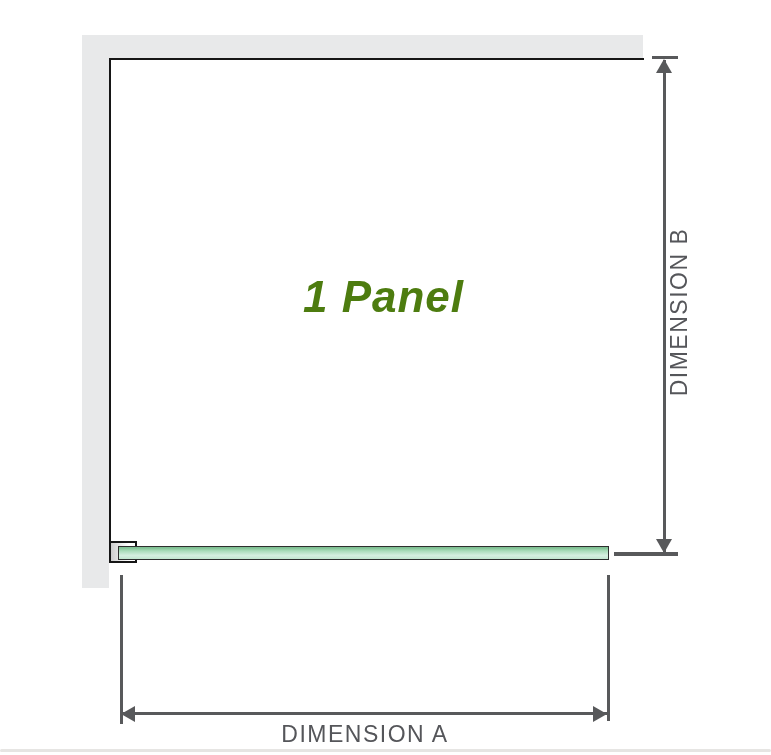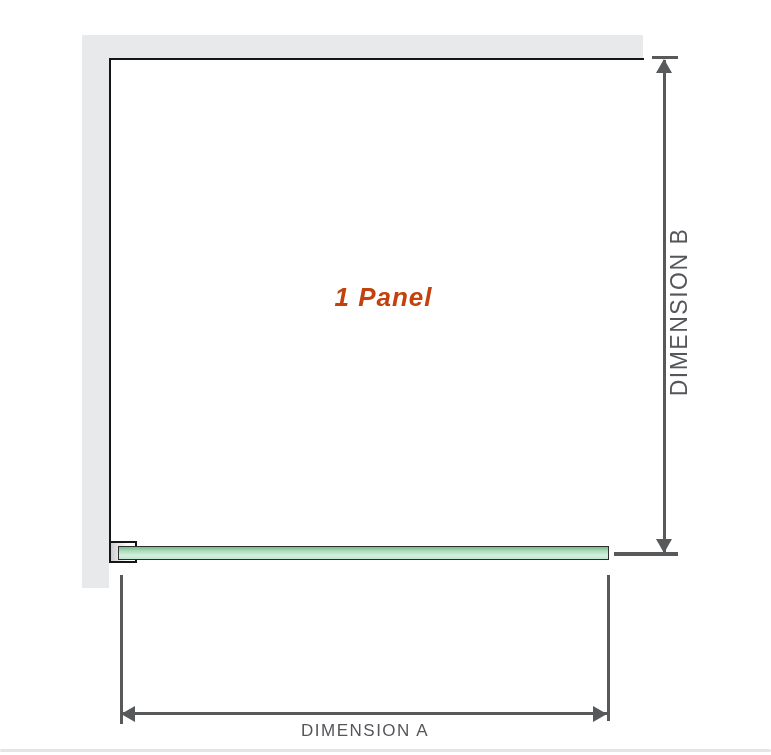--- a/index.html
+++ b/index.html
@@ -21,22 +21,22 @@
   .panel-outline {
     left: 109px; top: 58px; width: 535px; height: 484px;
     border-top: 2px solid #161616;
     border-left: 2px solid #161616;
     box-sizing: border-box;
   }
   .panel-label {
     left: 111px; top: 60px; width: 533px; height: 482px;
     display: flex; align-items: center; justify-content: center;
     padding-left: 12px; padding-bottom: 8px; box-sizing: border-box;
-    font-style: italic; font-weight: bold; font-size: 26px;
-    letter-spacing: 1px; color: #c2410c;
+    font-style: italic; font-weight: bold; font-size: 44px;
+    letter-spacing: 1px; color: #4d7c0f;
   }
 
   
   .clamp {
     left: 109px; top: 541px; width: 28px; height: 22px;
     box-sizing: border-box;
     border: 2px solid #161616;
     background: linear-gradient(to right, #cdcdcd 0%, #eeeeee 45%, #ffffff 75%);
   }
 
@@ -80,21 +80,21 @@
     border-right: 14px solid #58595b;
   }
   .arrow-right {
     left: 593px; top: 706px;
     border-top: 8px solid transparent; border-bottom: 8px solid transparent;
     border-left: 14px solid #58595b;
   }
   .dima-label {
     left: 123px; top: 721px; width: 484px;
     text-align: center;
-    font-size: 17px; letter-spacing: 1.5px; color: #55565a; white-space: nowrap;
+    font-size: 23px; letter-spacing: 1.5px; color: #55565a; white-space: nowrap;
   }
 
   .bottom-divider {
     left: 0; top: 749px; width: 771px; height: 3px;
     background: #e6e5e3; border-radius: 2px;
   }
 </style>
 </head>
 <body>
 

